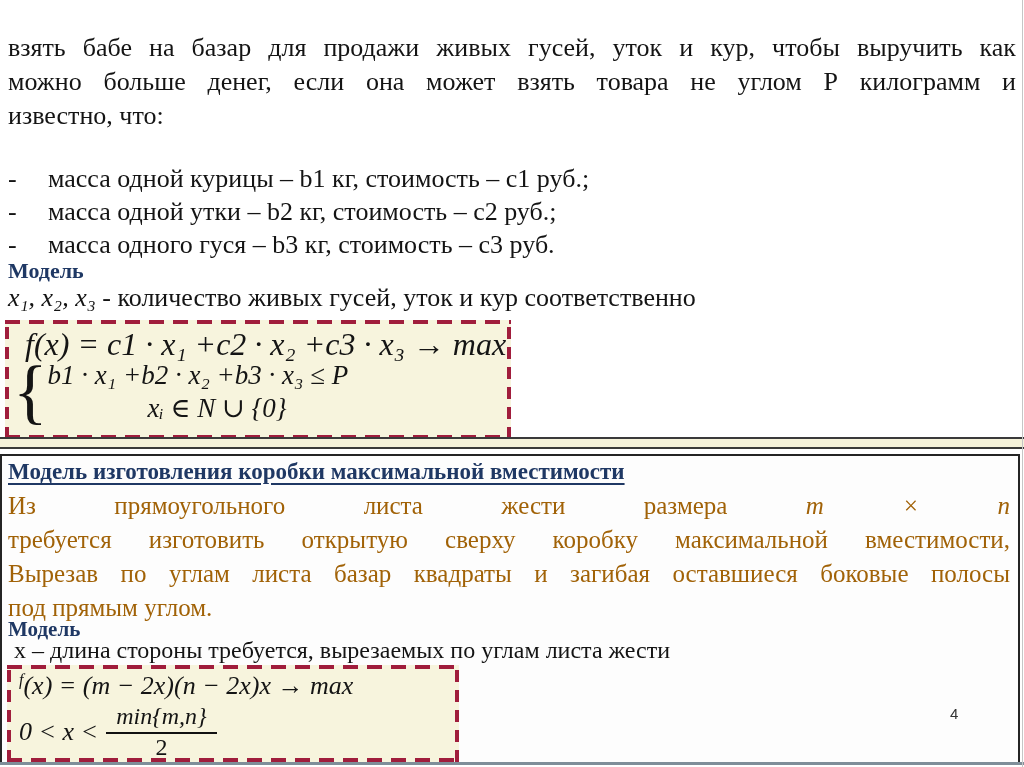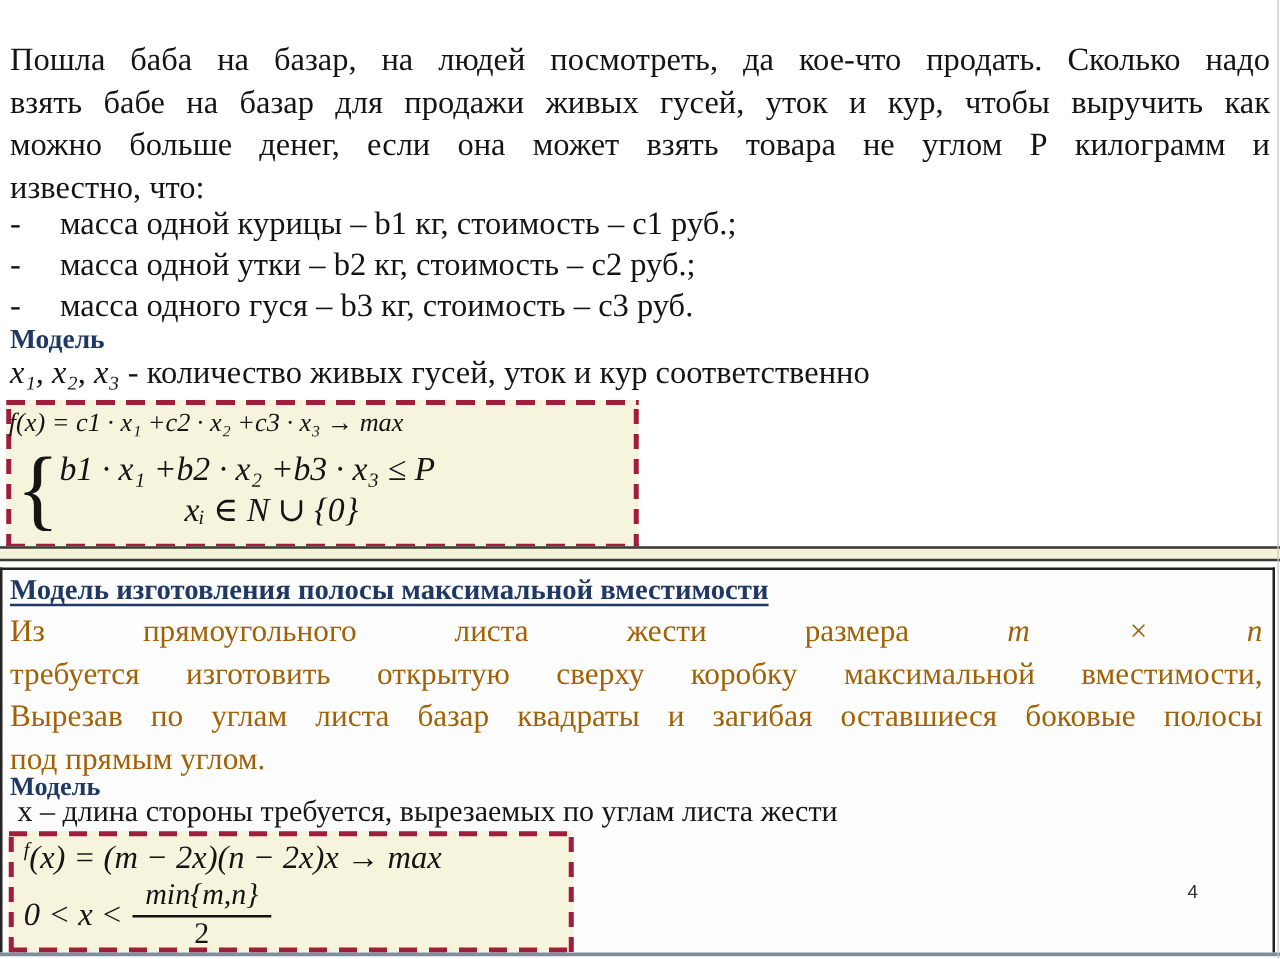--- a/index.html
+++ b/index.html
@@ -40,21 +40,21 @@
     background-image:
       repeating-linear-gradient(90deg,var(--box-border-red) 0 15px,transparent 15px 24px),
       repeating-linear-gradient(90deg,var(--box-border-red) 0 15px,transparent 15px 24px),
       repeating-linear-gradient(0deg,var(--box-border-red) 0 12px,transparent 12px 20px),
       repeating-linear-gradient(0deg,var(--box-border-red) 0 12px,transparent 12px 20px);
     background-size:100% 4px,100% 4px,4px 100%,4px 100%;
     background-position:0 0,0 100%,0 0,100% 0;
     background-repeat:no-repeat;
   }
   .box1{top:320px;left:5px;width:506px;height:119px;}
-  .box1 .obj{position:absolute;top:6px;left:2px;font-size:21px;white-space:nowrap;}
+  .box1 .obj{position:absolute;top:6px;left:20px;font-size:32px;white-space:nowrap;}
   .box1 .sys{position:absolute;top:38px;left:8px;display:flex;align-items:flex-start;}
   .brace{font-size:72px;line-height:74px;font-style:normal;transform:translateY(-4px);display:inline-block;}
   .sys-lines{display:flex;flex-direction:column;padding-top:1px;}
   .sys-lines .c1{font-size:27px;line-height:33px;white-space:nowrap;}
   .sys-lines .c2{font-size:27px;line-height:33px;margin-left:100px;white-space:nowrap;}
   
   .sep{
     position:absolute;top:437px;left:0;width:1024px;height:12px;box-sizing:border-box;
     background:#f5f2da;border-top:2px solid #3a3a3a;border-bottom:2px solid #3a3a3a;
   }
@@ -86,21 +86,20 @@
   .right-edge{position:absolute;top:0;right:1px;width:1px;height:767px;background:#c6c6c6;}
 </style>
 </head>
 <body>
 
 <div class="stage">
 
   <section class="slide1">
 
     <div class="para1">
-      <span class="jline">Пошла баба на базар, на людей посмотреть, да кое-что продать. Сколько надо</span>
       <span class="jline">взять бабе на базар для продажи живых гусей, уток и кур, чтобы выручить как</span>
       <span class="jline">можно больше денег, если она может взять товара не углом Р килограмм и</span>
       <span class="pline">известно, что:</span>
     </div>
 
     <div class="list1">
       <div class="li">
         <span class="dash">-</span>
         <span>масса одной курицы – b1 кг, стоимость – с1 руб.;</span>
       </div>
@@ -129,21 +128,21 @@
           <span class="c1 mi">b1 · x₁ +b2 · x₂ +b3 · x₃ ≤ P</span>
           <span class="c2 mi">xᵢ ∈ N ∪ {0}</span>
         </span>
       </div>
     </div>
   </section>
 
   <div class="sep"></div>
 
   <section class="slide2">
-    <h1 class="title2">Модель изготовления полосы максимальной вместимости</h1>
+    <h1 class="title2">Модель изготовления коробки максимальной вместимости</h1>
 
     <div class="para2">
       <span class="jline">
         <span>Из прямоугольного листа жести размера</span>
         <span class="mi">m × n</span>
       </span>
       <span class="jline">требуется изготовить открытую сверху коробку максимальной вместимости,</span>
       <span class="jline">Вырезав по углам листа базар квадраты и загибая оставшиеся боковые полосы</span>
       <span class="pline">под прямым углом.</span>
     </div>

